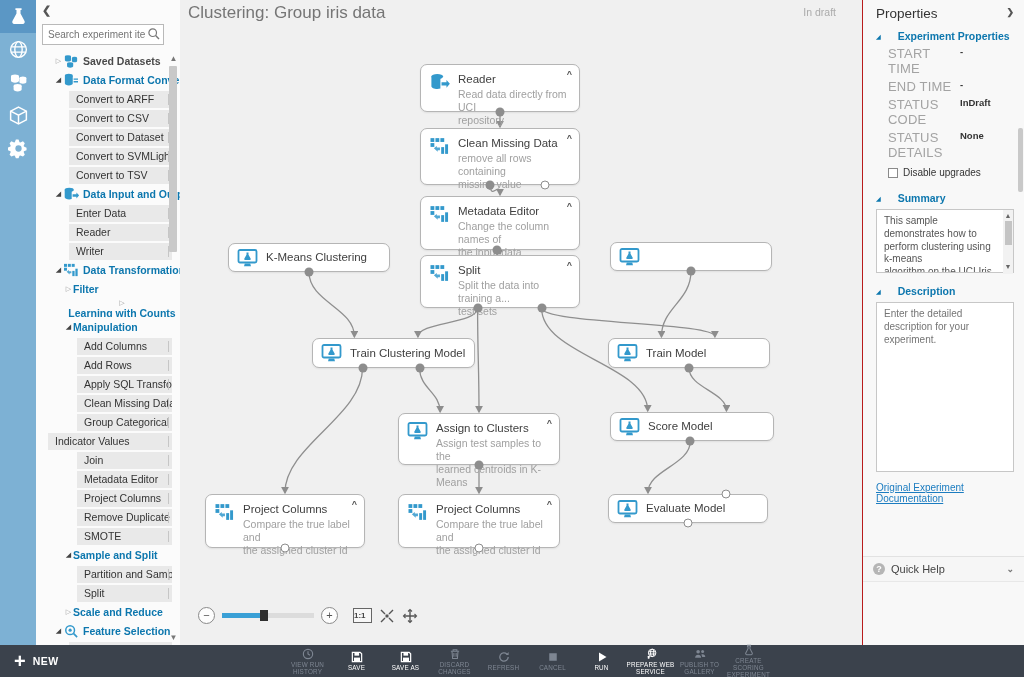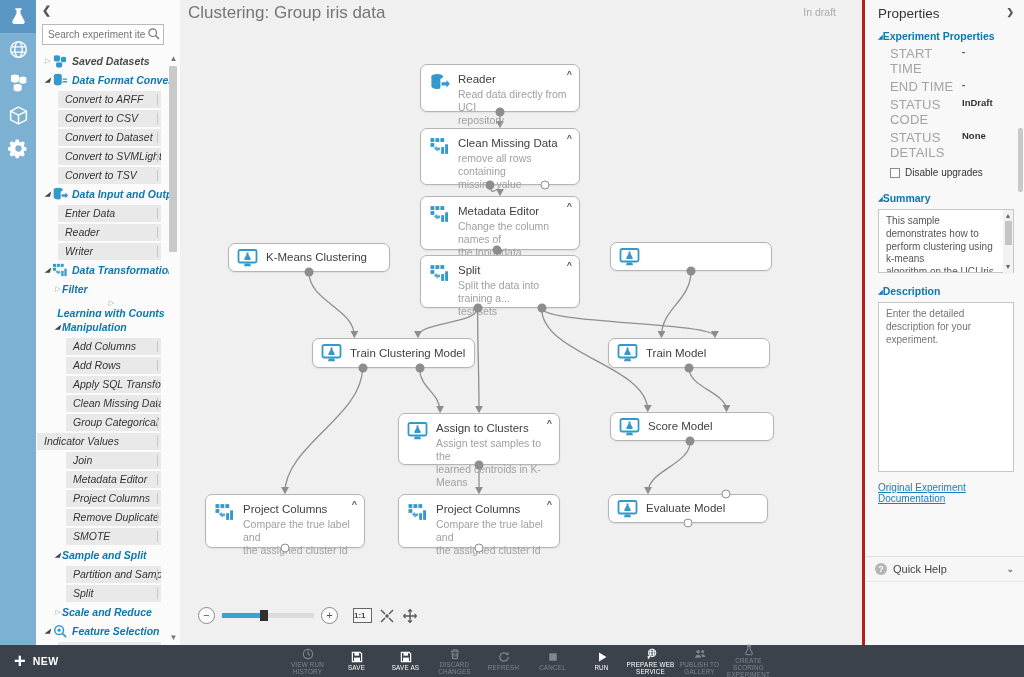--- a/index.html
+++ b/index.html
@@ -11,21 +11,21 @@
   .rail-item { width:36px; height:33px; display:flex; align-items:center; justify-content:center; color:#fff; }
   .rail-item.active { background:#5b97c5; }
   .rail-item svg { width:21px; height:21px; display:block; }
 
   
   .palette { position:absolute; left:36px; top:0; width:144px; height:645px; background:#fbfbfb; z-index:4; overflow:hidden; }
   .pal-collapse { position:absolute; left:6px; top:4px; font-size:11px; color:#555; font-weight:bold; cursor:pointer; }
   .searchwrap { position:absolute; left:6px; top:24px; width:122px; height:21px; }
   .searchwrap input { width:100%; height:100%; border:1px solid #b9b9b9; background:#fff; font-size:10px; color:#666; padding:2px 18px 2px 5px; font-family:"Liberation Sans",sans-serif; outline:none; }
   .searchwrap .mag { position:absolute; right:3px; top:3px; width:14px; height:14px; }
-  .tree { position:absolute; left:1px; top:52px; width:132px;font-style:italic; }
+  .tree { position:absolute; left:12px; top:52px; width:132px; }
   .prow { height:18px; margin-bottom:1px; display:flex; align-items:center; font-size:10.5px; white-space:nowrap; }
   .tri { width:9px; font-size:7px; color:#444; flex:0 0 auto; text-align:center; }
   .tri.closed { color:#9b9b9b; }
   .cat-ic { width:17px; height:15px; margin-right:3px; flex:0 0 auto; }
   .cat-ic svg { width:16px; height:14px; }
   .cat-label { font-weight:bold; color:#0d77ae; overflow:hidden; }
   .cat-label.muted { color:#4a4a4a; }
   .mod { background:#e9e9e9; height:17px; display:flex; align-items:center; padding:0 4px 0 7px; color:#333; position:relative; flex:1; margin-right:8px; overflow:hidden; }
   .mod .grip { position:absolute; right:3px; top:3px; width:1px; height:11px; background:#c6c6c6; }
   .palscroll { position:absolute; right:1px; top:52px; width:11px; height:592px; }
@@ -51,24 +51,24 @@
   
   .zoombar { position:absolute; left:18px; top:607px; display:flex; align-items:center; gap:7px; }
   .zcirc { width:17px; height:17px; border:1px solid #8a8a8a; border-radius:50%; background:#fdfdfd; color:#555; font-size:11px; line-height:14px; text-align:center; }
   .ztrack { width:92px; height:5px; background:#dcdcdc; position:relative; }
   .zfill { position:absolute; left:0; top:0; height:5px; background:#3aa0d6; }
   .zhandle { position:absolute; top:-3px; width:8px; height:11px; background:#2f2f2f; }
   .zratio { width:19px; height:15px; border:1px solid #666; color:#444; font-size:8px; font-weight:bold; text-align:left; line-height:13px; background:#f7f7f7; margin-left:8px; }
   .zico svg { width:16px; height:16px; display:block; }
 
   
-  .props { position:absolute; right:0; top:0; width:162px; height:645px; background:#f8f8f8; border-left:3px solid #b91c1c; font-size:10.5px; }
+  .props { position:absolute; right:0; top:0; width:162px; height:645px; background:#f8f8f8; border-left:1px solid #b91c1c; font-size:10.5px; }
   .props-title { position:absolute; left:13px; top:6px; font-size:13.5px; color:#333; }
   .props-chev { position:absolute; right:10px; top:7px; font-size:9px; color:#555; font-weight:bold; }
-  .sechead { display:flex; align-items:center; gap:0; color:#0d77ae; font-weight:bold; font-size:10.5px; }
+  .sechead { display:flex; align-items:center; gap:17px; color:#0d77ae; font-weight:bold; font-size:10.5px; }
   .sechead .tri2 { font-size:6px; color:#0d77ae; }
   .kv { display:flex; margin-top:3px; }
   .kv .k { width:72px; color:#a3a3a3; font-size:13px; letter-spacing:0.2px; }
   .kv .v { color:#333; font-size:9.5px; font-weight:bold; }
   .chkrow { display:flex; align-items:center; gap:5px; margin-top:7px; color:#333; font-size:10px; }
   .chk { width:10px; height:10px; border:1px solid #8a8a8a; background:#fff; }
   .pbox { background:#fff; border:1px solid #c7c7c7; color:#555; font-size:10px; line-height:12.8px; padding:5px 12px 4px 7px; overflow:hidden; position:relative; white-space:pre-line; font-family:"Liberation Sans",sans-serif; resize:none; width:100%; }
   .boxscroll { position:absolute; right:1px; top:1px; bottom:1px; width:10px; background:#f2f2f2; }
   .boxscroll .arr { position:absolute; left:0; width:10px; text-align:center; font-size:7px; color:#666; }
   .boxscroll .thumb { position:absolute; left:1.5px; width:7px; background:#c4c4c4; }

